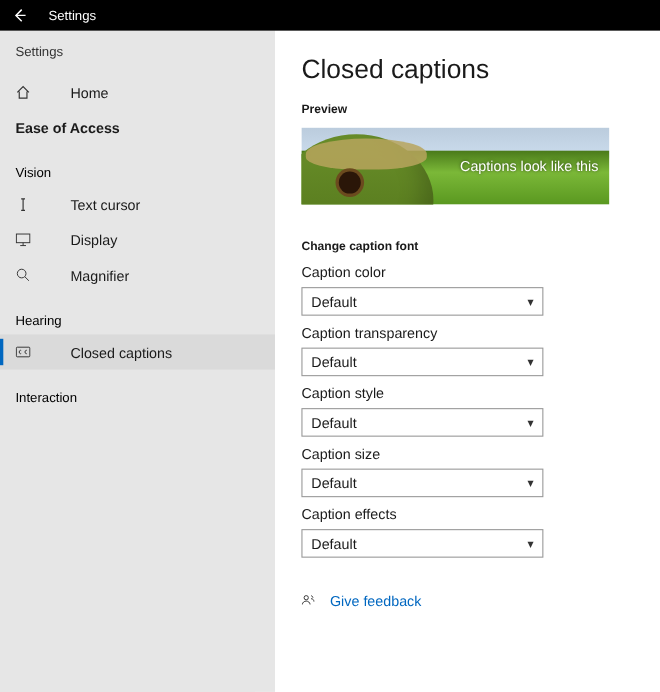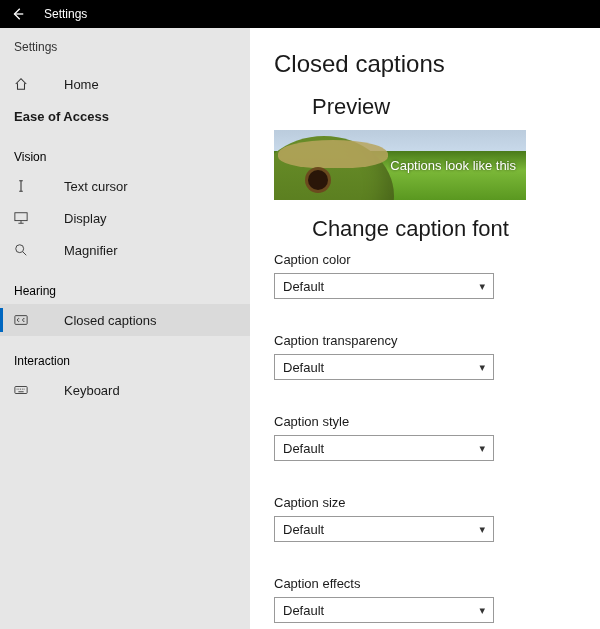--- a/index.html
+++ b/index.html
@@ -12,29 +12,29 @@
     .sidebar-header { font-size: 12px; padding: 4px 14px 14px 14px; color:#333; }
     .nav-item { display: flex; align-items: center; height: 32px; padding: 0 14px; cursor:pointer;gap:22px; }
     .nav-item .icon { width: 18px; display:flex; align-items:center; justify-content:flex-start; margin-right: 10px; color:#333;}
     .nav-item .label { font-size: 13px; color:#1a1a1a; }
     .nav-item.bold .label { font-weight: 600; }
     .nav-item.selected { position: relative; background: rgba(0,0,0,0.05);}
     .nav-item.selected::before { content:""; position:absolute; left:0; top:4px; bottom:4px; width:3px; background:#0067c0;}
     .group-label { font-size: 12px; color: #000000; padding: 18px 14px 6px 14px; }
     .main { flex: 1; background: #fff; padding: 22px 24px 14px 24px; overflow-y:auto;}
     h1 { font-size: 24px; font-weight: 400; margin-bottom: 16px; }
-    h2 { font-size: 22px; font-weight: 400; margin-bottom: 10px; margin-left: 38px; }
-    .preview { width: 252px; height: 70px; margin-bottom: 16px; position: relative; overflow:hidden;}
+    h2 { font-size: 11px; font-weight: 700; margin-bottom: 10px; }
+    .preview { width: 280px; height: 70px; margin-bottom: 32px; position: relative; overflow:hidden;}
     .preview .sky { position:absolute; inset:0 0 60% 0; background: linear-gradient(#bcd, #cde);}
     .preview .grass { position:absolute; inset:30% 0 0 0; background: linear-gradient(#4a7a1a,#7bb838 40%,#5a9820);}
     .preview .hill { position:absolute; left:-20px; top:6px; width:140px; height:120px; border-radius:50%; background: linear-gradient(#6a8f2a,#4f7218); box-shadow: inset -10px -10px 20px rgba(0,0,0,.2);}
     .preview .door { position:absolute; left:34px; top:40px; width:20px; height:20px; border-radius:50%; background:#2a1608; box-shadow: 0 0 0 3px #6b4a1e;}
     .preview .roof { position:absolute; left:4px; top:10px; width:110px; height:28px; border-radius:50% 50% 40% 40%; background:#b7a55d; opacity:.85;}
     .preview .caption-text { position:absolute; right:10px; top:50%; transform:translateY(-50%); color:#fff; font-size:13px; text-shadow:0 0 3px rgba(0,0,0,.6);}
-    .setting { margin-bottom: 34px; }
+    .setting { margin-bottom: 8px; }
     .setting-label { font-size: 13px; margin-bottom: 6px; }
     .select { width: 220px; height: 26px; border: 1px solid #999; background: #fff; display:flex; align-items:center; justify-content:space-between; padding: 0 8px; cursor:pointer; font-size:13px;}
     .select .chev { font-size: 11px; color:#333;}
     .feedback { display:flex; margin-top: 32px; cursor:pointer;}
     .feedback .icon { width:18px; margin-right:8px; color:#333;}
     .feedback .text { color:#0067c0; font-size:13px;}
     svg { display:block; }
   </style>
 </head>
 <body>
@@ -102,29 +102,20 @@
           <svg width="14" height="14" viewBox="0 0 16 16">
             <rect x="1" y="3" width="14" height="10" rx="1" stroke="#333" fill="none"></rect>
             <path d="M6 6.5C5.5 6 4 6 4 8s1.5 2 2 1.5M12 6.5c-.5-.5-2-.5-2 1.5s1.5 2 2 1.5" stroke="#333" fill="none"></path>
           </svg>
         </span>
       <span class="label">Closed captions</span>
     </div>
 
     <div class="group-label">Interaction</div>
 
-    <div class="nav-item">
-      <span class="icon">
-          <svg width="14" height="14" viewBox="0 0 16 16">
-            <rect x="1" y="4" width="14" height="8" rx="1" stroke="#333" fill="none"></rect>
-            <path d="M3 7h1M5 7h1M7 7h1M9 7h1M11 7h1M5 10h6" stroke="#333"></path>
-          </svg>
-        </span>
-      <span class="label">Keyboard</span>
-    </div>
   </div>
 
   <div class="main">
     <h1>Closed captions</h1>
     <h2>Preview</h2>
 
     <div class="preview">
       <div class="sky"></div>
       <div class="grass"></div>
       <div class="hill"></div>

